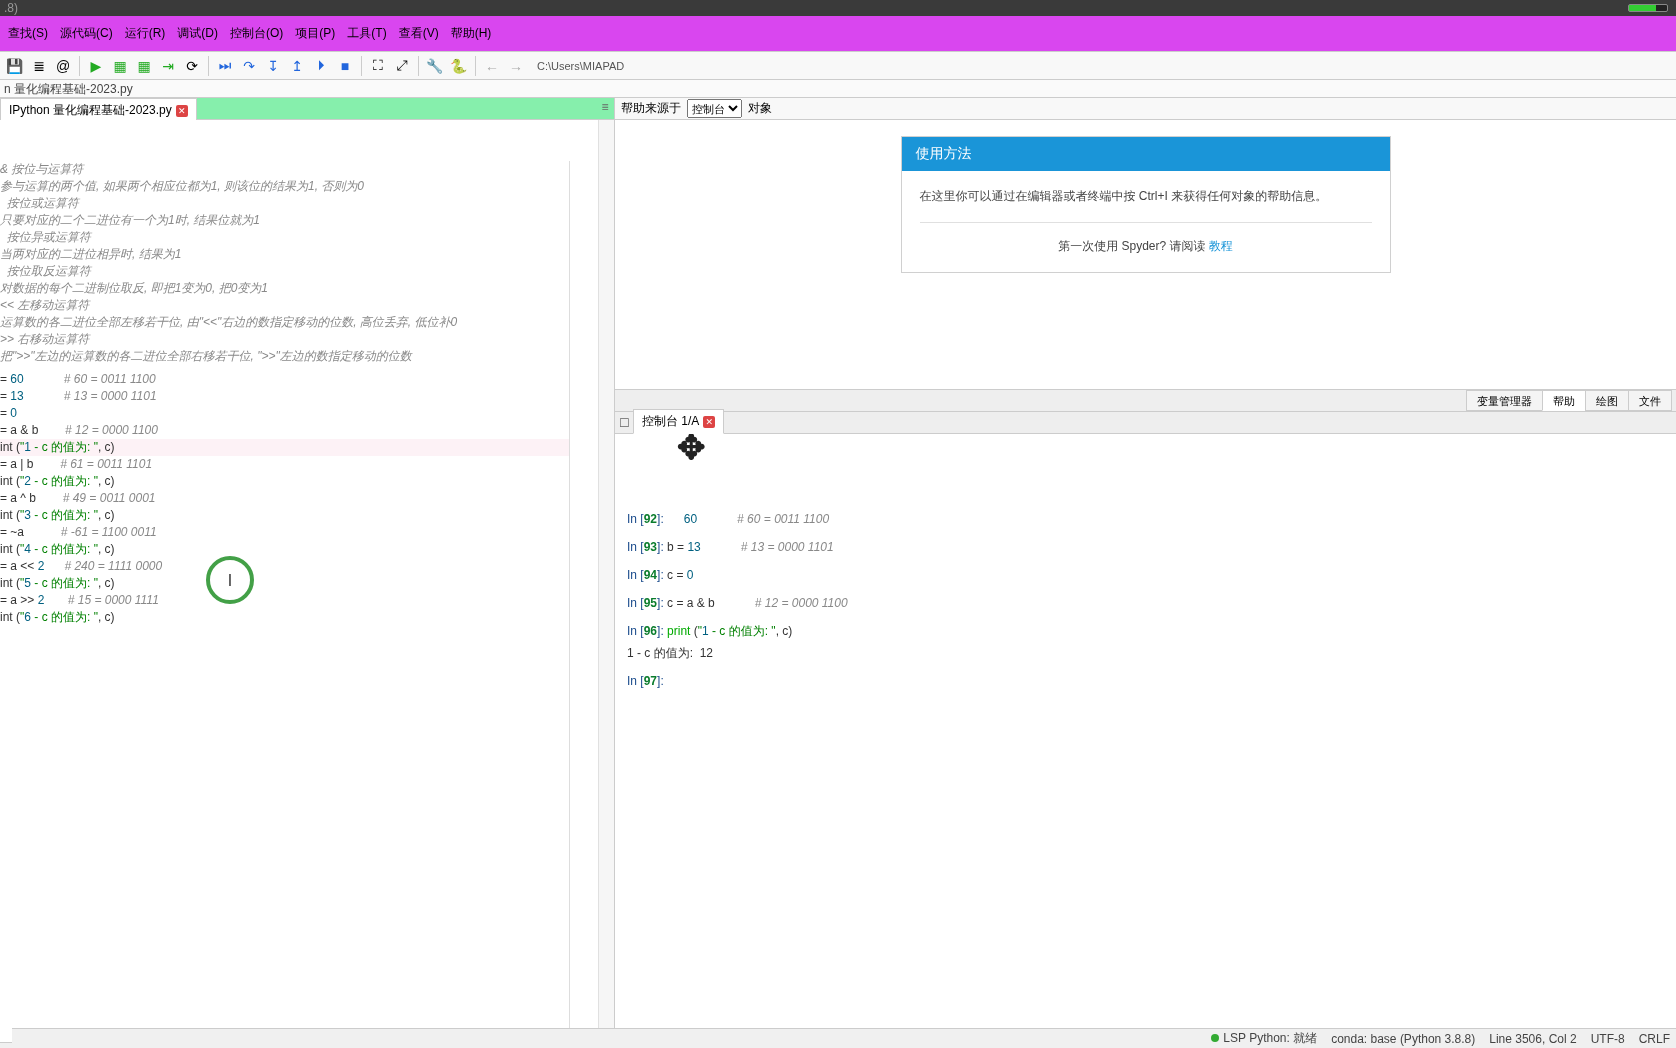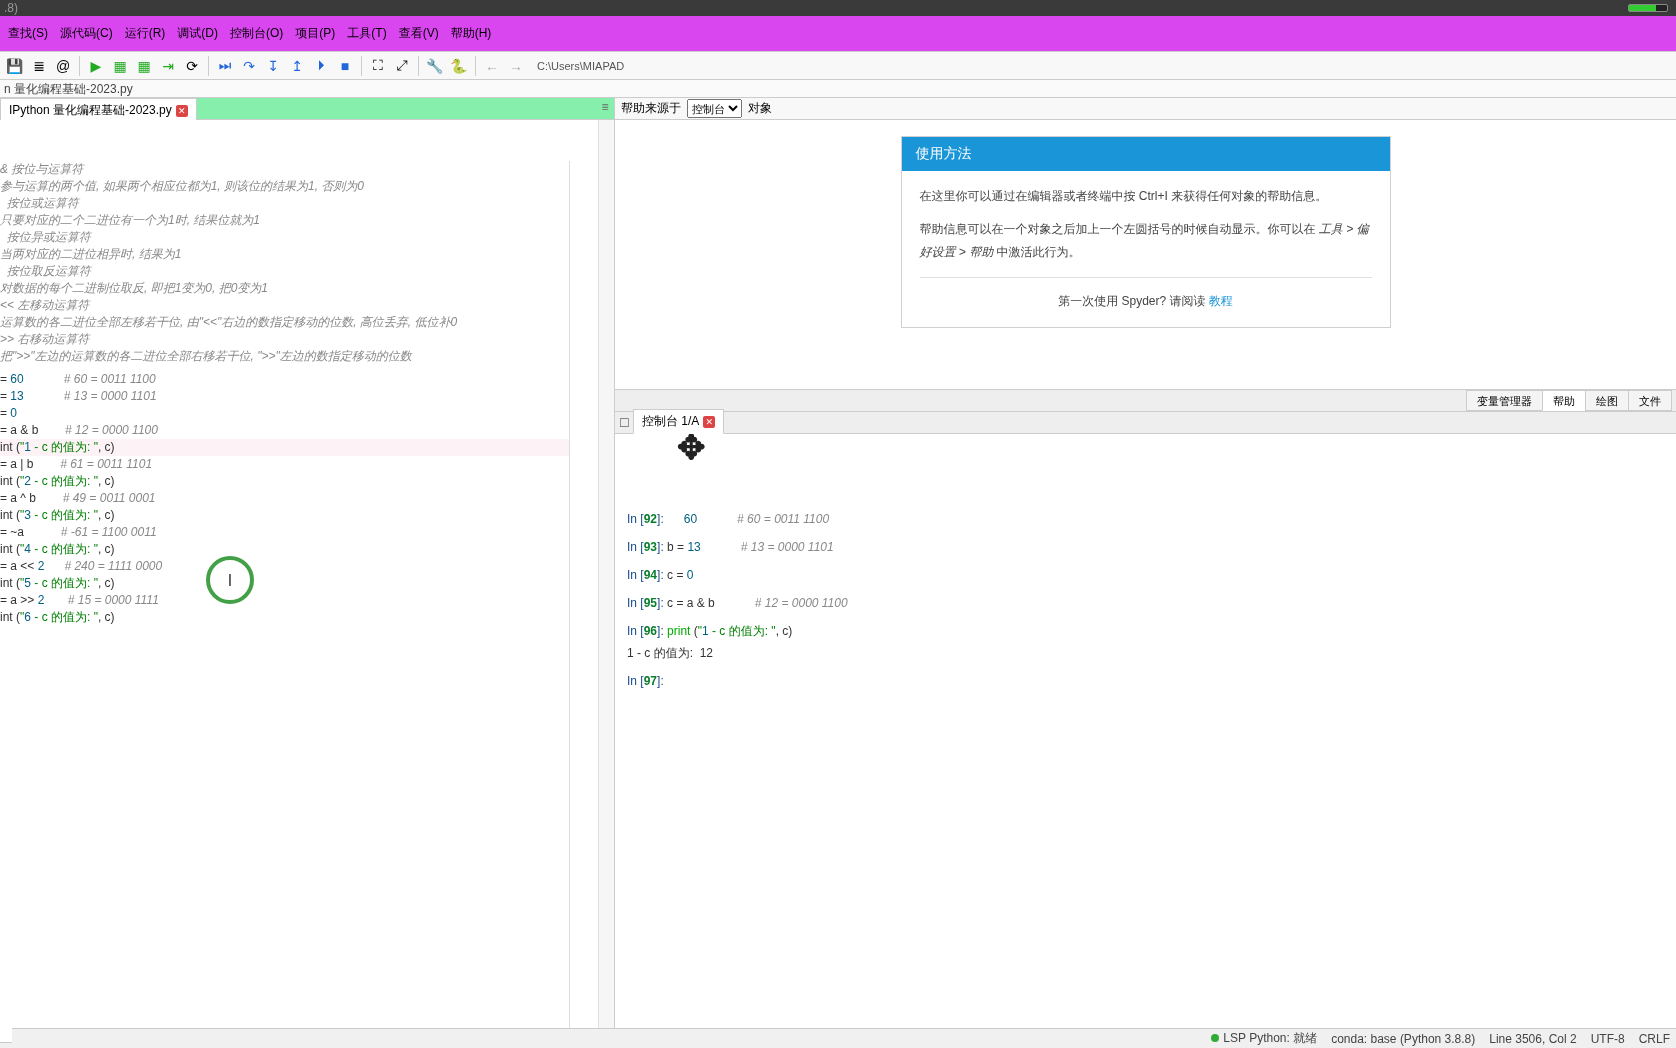--- a/index.html
+++ b/index.html
@@ -228,23 +228,20 @@
       <span>帮助来源于</span>
       <select><option>控制台</option></select>
       <span>对象</span>
     </div>
 
     <div class="help-content">
       <div class="help-box">
         <div class="help-box-header">使用方法</div>
         <div class="help-box-body">
           <p>在这里你可以通过在编辑器或者终端中按 Ctrl+I 来获得任何对象的帮助信息。</p>
-          <p style="margin-top:10px;">
-            <span>帮助信息可以在一个对象之后加上一个左圆括号的时候自动显示。你可以在 </span><span class="i">工具 &gt; 偏好设置 &gt; 帮助 </span><span>中激活此行为。</span>
-          </p>
           <p class="center">
             <span>第一次使用 Spyder? 请阅读 </span><a href="#">教程</a>
           </p>
         </div>
       </div>
     </div>
     <div class="help-tabs">
       <div class="help-tab">变量管理器</div>
       <div class="help-tab active">帮助</div>
       <div class="help-tab">绘图</div>

